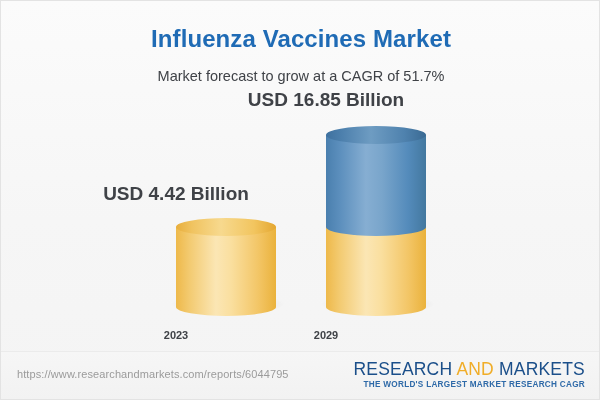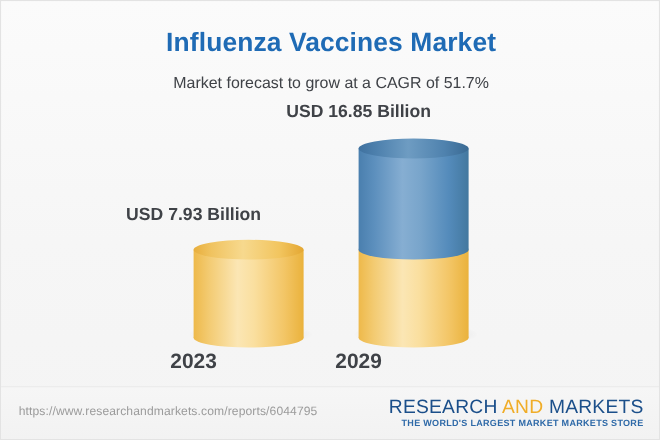--- a/index.html
+++ b/index.html
@@ -61,21 +61,21 @@
     bottom: 46px;
   }
   .bar-group.g0 { left: 175px; }
   .bar-group.g1 { left: 325px; }
 
   .value-label {
     position: absolute;
     left: 50%;
     transform: translateX(-50%);
     white-space: nowrap;
-    font-size: 16px;
+    font-size: 19px;
     font-weight: bold;
     color: #3f4247;
   }
 
   .cylinder {
     position: absolute;
     bottom: 0;
     width: 100px;
   }
 
@@ -149,21 +149,21 @@
       #3f719f 0%, #4d80ad 16%, #6e9cc2 45%,
       #4f82ae 78%, #3a6a93 100%);
   }
 
   .category-label {
     position: absolute;
     left: 50%;
     transform: translateX(-50%);
     bottom: -34px;
     white-space: nowrap;
-    font-size: 19px;
+    font-size: 11px;
     font-weight: bold;
     color: #3f4247;
   }
 
   
   .footer {
     position: absolute;
     left: 0;
     bottom: 0;
     width: 600px;
@@ -207,21 +207,21 @@
 <div class="infographic-card">
 
   <div class="header">
     <h1 class="chart-title">Influenza Vaccines Market</h1>
     <p class="chart-subtitle">Market forecast to grow at a CAGR of 51.7%</p>
   </div>
 
   <div class="plot-area">
 
     <div class="bar-group g0">
-      <div class="value-label" style="bottom: 102px;">USD 7.93 Billion</div>
+      <div class="value-label" style="bottom: 102px;">USD 4.42 Billion</div>
 
       <div class="cylinder" style="height: 80px;">
         <div class="cyl-shadow"></div>
         <div class="segment seg-yellow" style="bottom:0; height:80px;">
           <div class="bottom-cap"></div>
           <div class="body"></div>
           <div class="top-cap"></div>
         </div>
       </div>
 
@@ -249,17 +249,17 @@
       <div class="category-label">2029</div>
     </div>
 
   </div>
 
   <div class="footer">
     <div class="source-url">https://www.researchandmarkets.com/reports/6044795</div>
 
     <div class="brand-logo">
       <div class="brand-wordmark"><span>RESEARCH</span><span class="brand-and"> AND </span><span>MARKETS</span></div>
-      <div class="brand-tagline">THE WORLD'S LARGEST MARKET MARKETS STORE</div>
+      <div class="brand-tagline">THE WORLD'S LARGEST MARKET RESEARCH CAGR</div>
     </div>
   </div>
 
 </div>
 
 </body></html>

